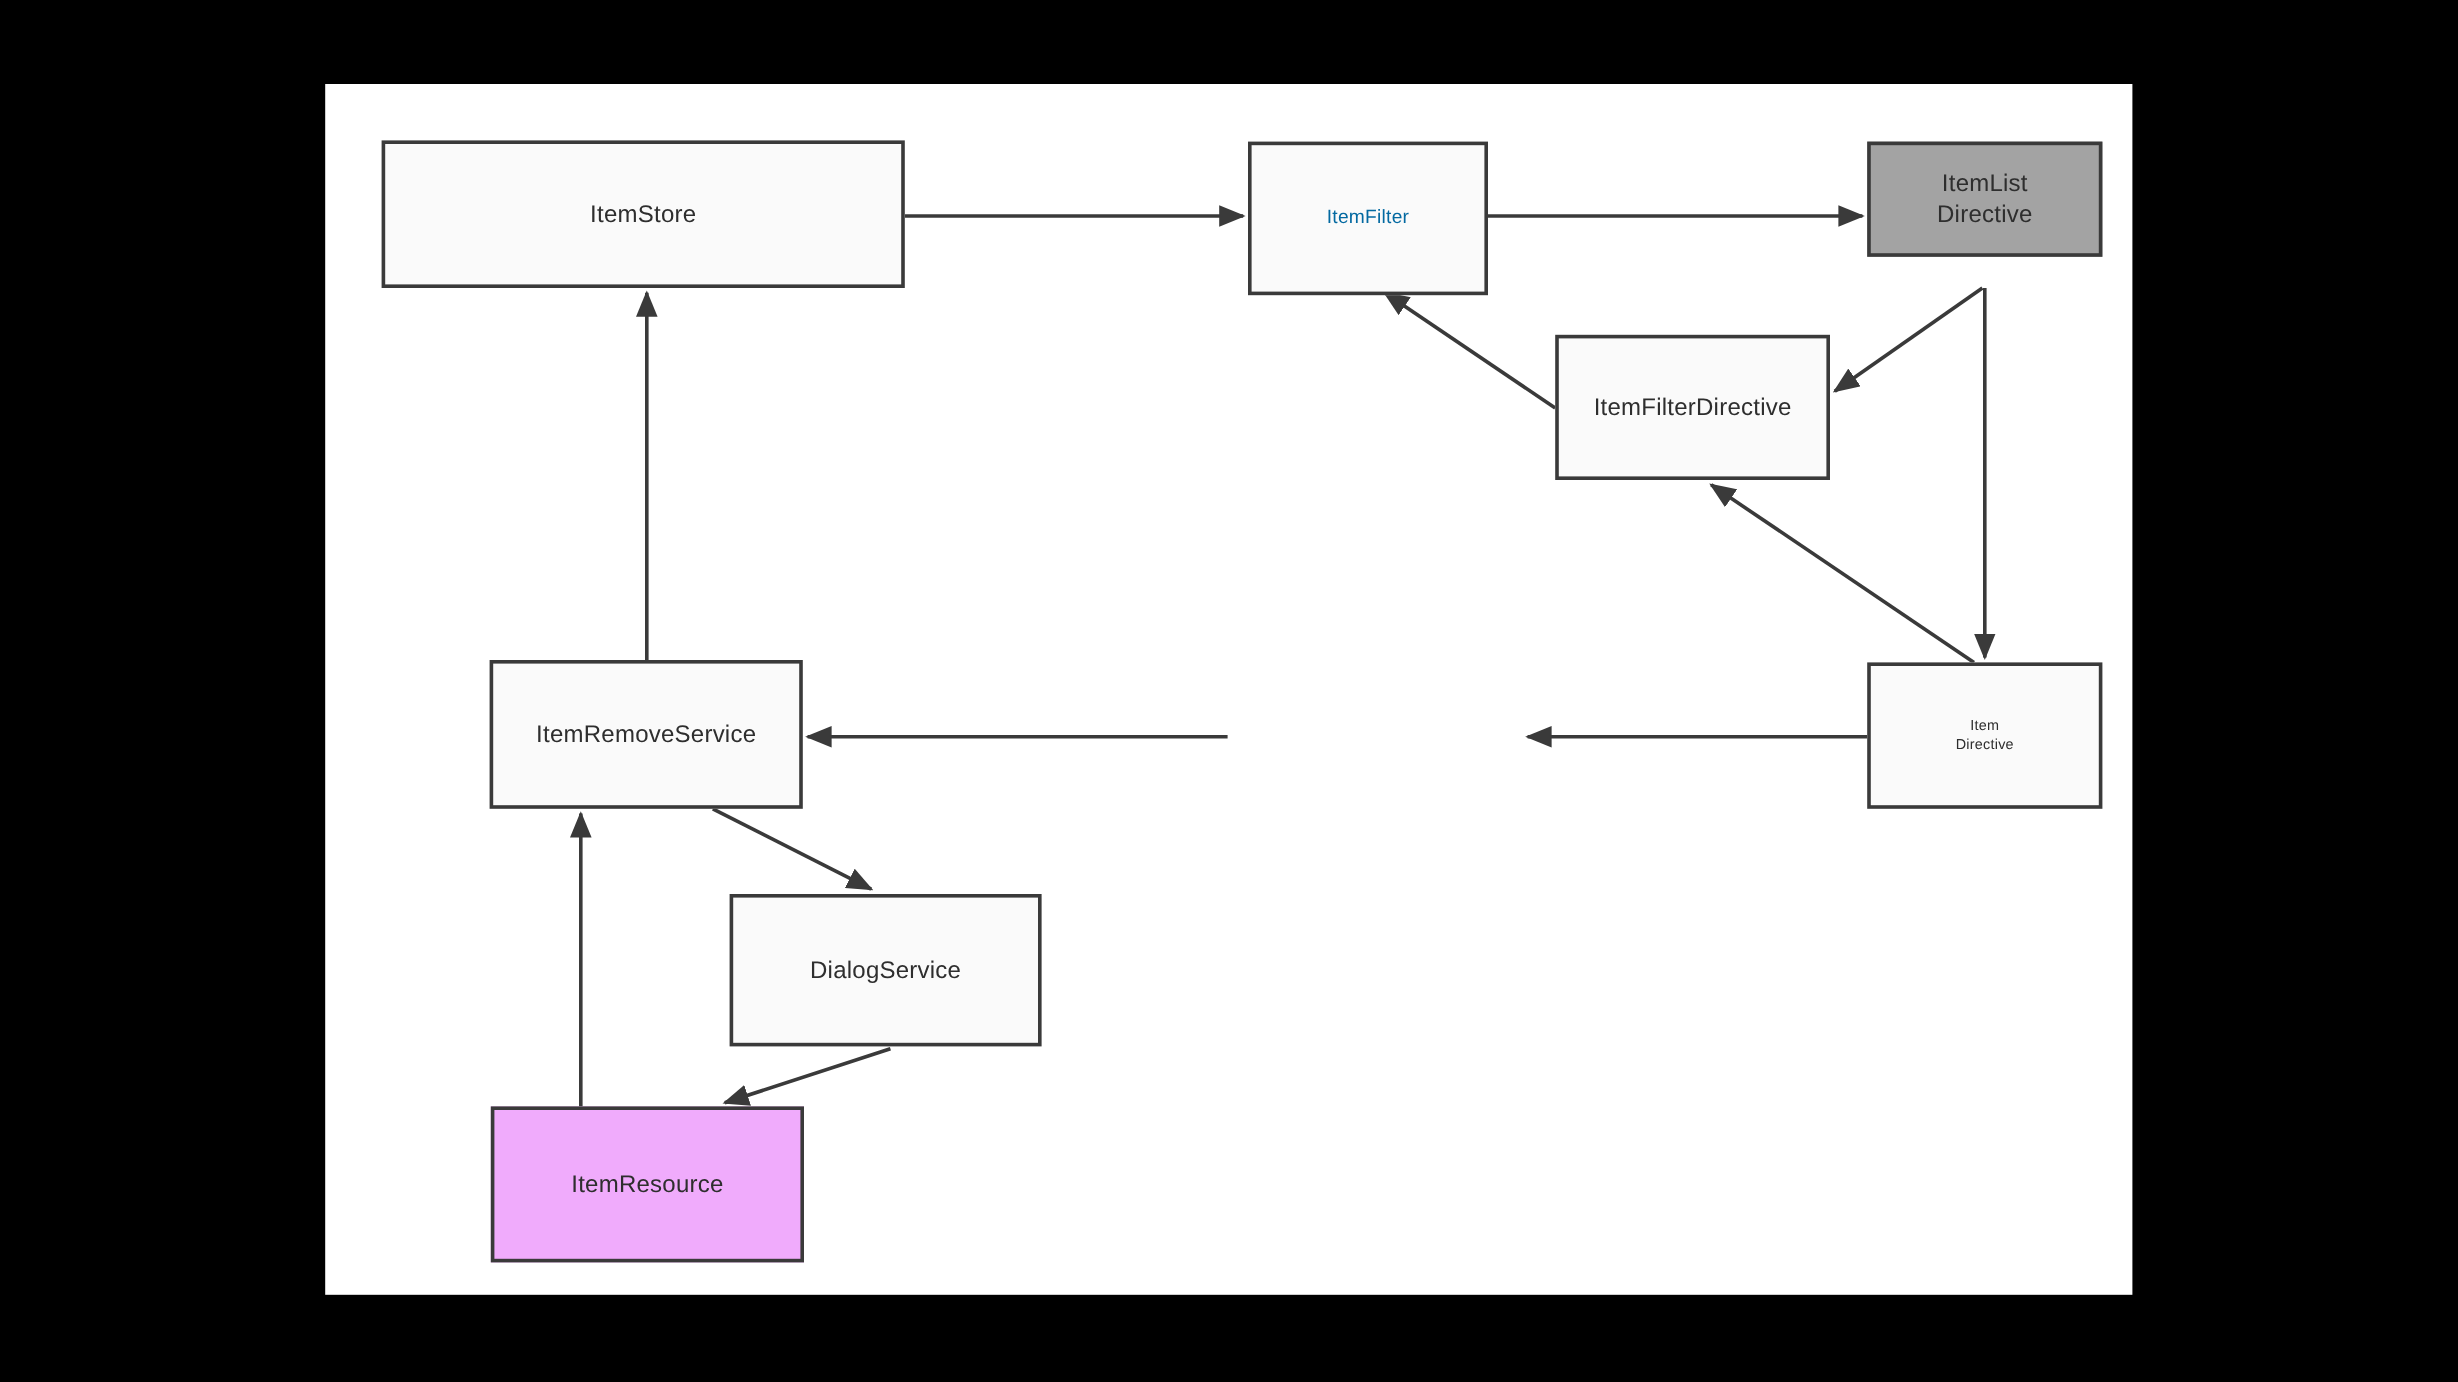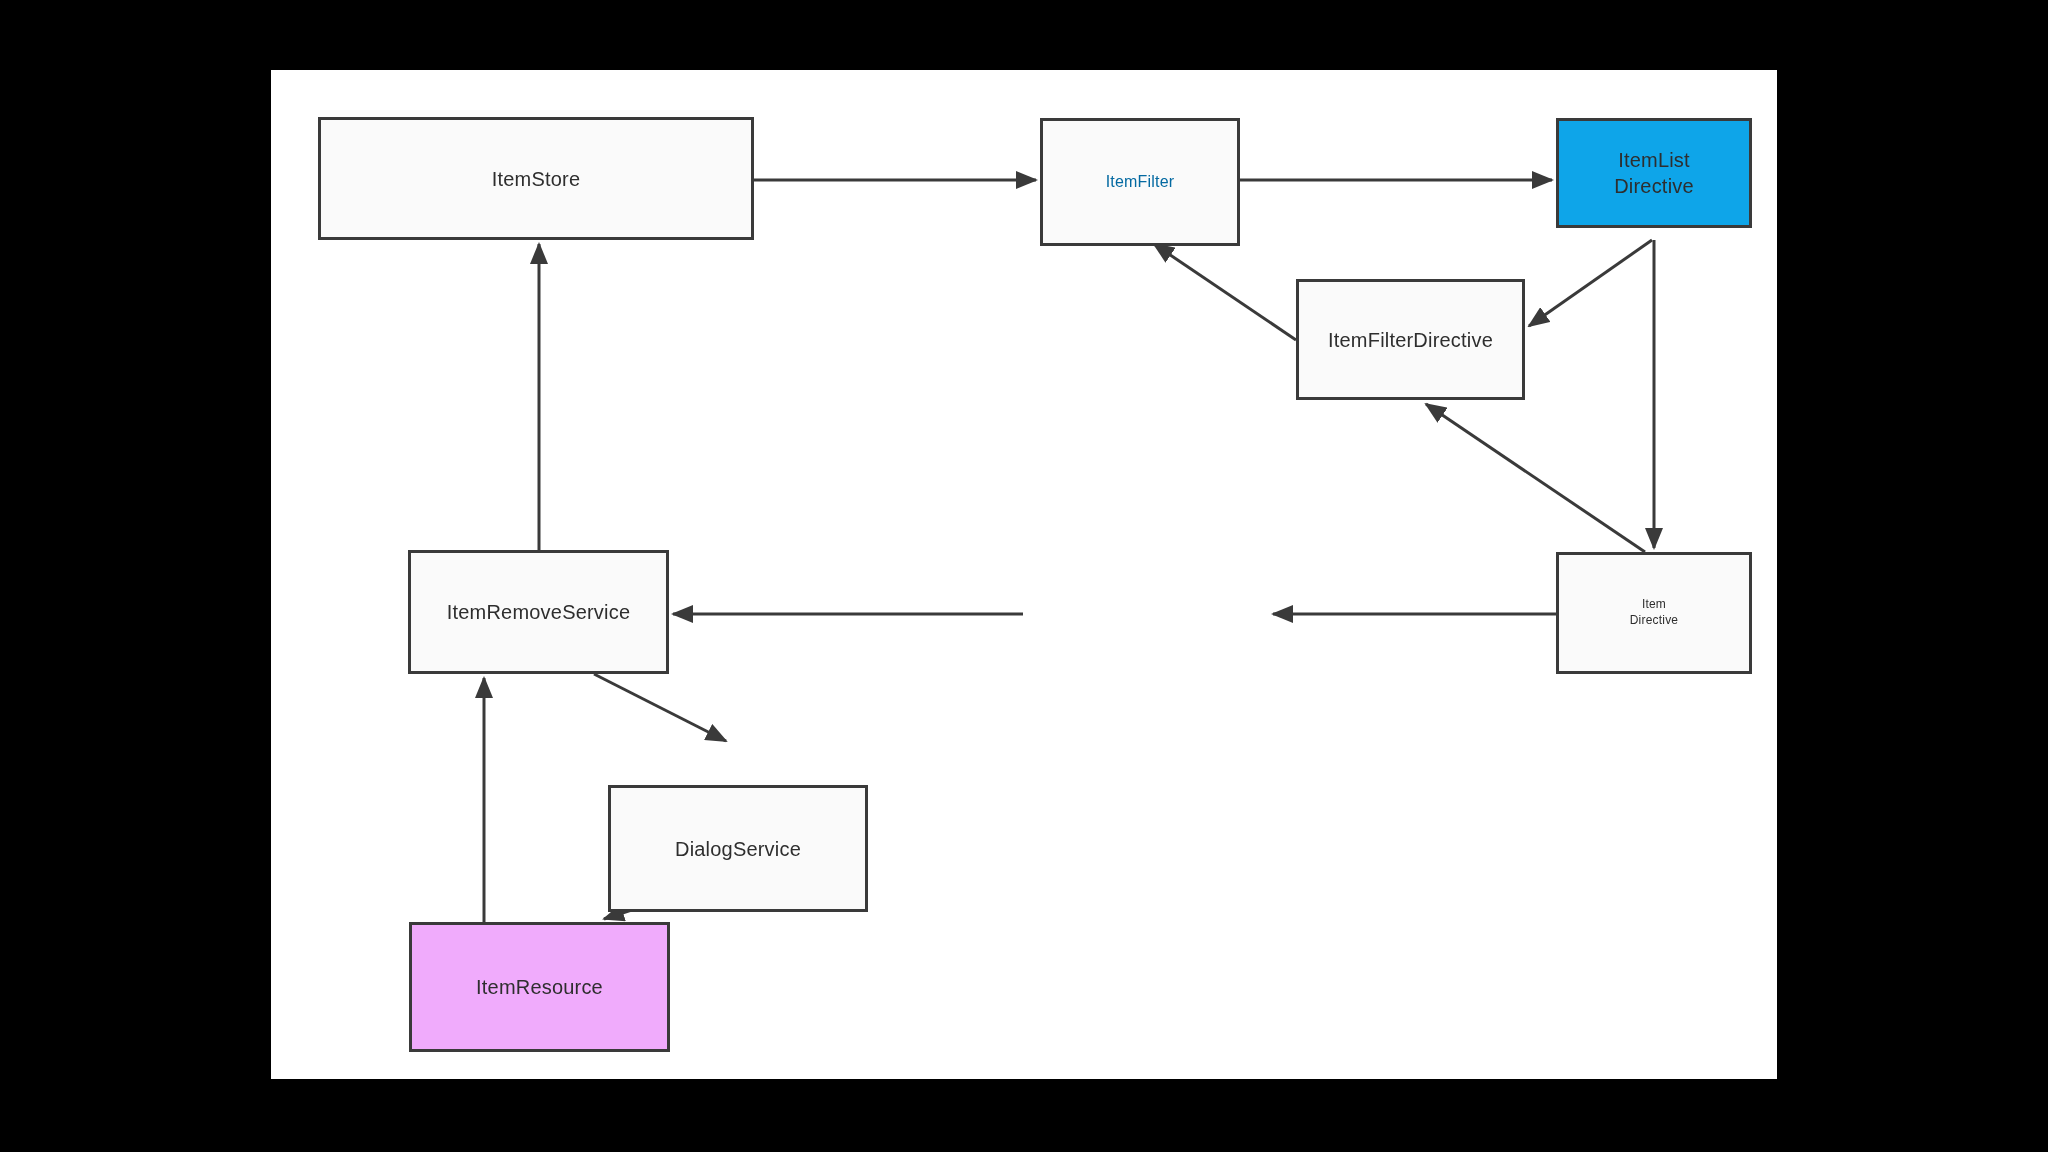--- a/index.html
+++ b/index.html
@@ -73,21 +73,21 @@
   <div class="node" style="left: 47px; top: 47px; width: 436px; height: 123px; background: rgb(250, 250, 250); border-color: rgb(58, 58, 58); border-width: 3px; color: rgb(46, 46, 46); font-size: 20px;">
         <div class="label">
           <div>ItemStore</div>
         </div>
       </div>
       <div class="node" style="left: 769px; top: 48px; width: 200px; height: 128px; background: rgb(250, 250, 250); border-color: rgb(58, 58, 58); border-width: 3px; color: #0369a1; font-size: 16px;">
         <div class="label">
           <div>ItemFilter</div>
         </div>
       </div>
-      <div class="node" style="left: 1285px; top: 48px; width: 196px; height: 110px; background: #0ea5e9; border-color: rgb(58, 58, 58); border-width: 3px; color: rgb(46, 46, 46); font-size: 20px;">
+      <div class="node" style="left: 1285px; top: 48px; width: 196px; height: 96px; background: #a3a3a3; border-color: rgb(58, 58, 58); border-width: 3px; color: rgb(46, 46, 46); font-size: 20px;">
         <div class="label">
           <div>ItemList</div>
           <div>Directive</div>
         </div>
       </div>
       <div class="node" style="left: 137px; top: 480px; width: 261px; height: 124px; background: rgb(250, 250, 250); border-color: rgb(58, 58, 58); border-width: 3px; color: rgb(46, 46, 46); font-size: 20px;">
         <div class="label">
           <div>ItemRemoveService</div>
         </div>
       </div>
@@ -95,21 +95,21 @@
         <div class="label">
           <div>ItemFilterDirective</div>
         </div>
       </div>
       <div class="node" style="left: 1285px; top: 482px; width: 196px; height: 122px; background: rgb(250, 250, 250); border-color: rgb(58, 58, 58); border-width: 3px; color: rgb(46, 46, 46); font-size: 12px;">
         <div class="label">
           <div>Item</div>
           <div>Directive</div>
         </div>
       </div>
-      <div class="node" style="left: 337px; top: 675px; width: 260px; height: 127px; background: rgb(250, 250, 250); border-color: rgb(58, 58, 58); border-width: 3px; color: rgb(46, 46, 46); font-size: 20px; margin-top: 40px;">
+      <div class="node" style="left: 337px; top: 675px; width: 260px; height: 127px; background: rgb(250, 250, 250); border-color: rgb(58, 58, 58); border-width: 3px; color: rgb(46, 46, 46); font-size: 20px;">
         <div class="label">
           <div>DialogService</div>
         </div>
       </div>
       <div class="node" style="left: 138px; top: 852px; width: 261px; height: 130px; background: #f0abfc; border-color: rgb(58, 58, 58); border-width: 3px; color: rgb(46, 46, 46); font-size: 20px;">
         <div class="label">
           <div>ItemResource</div>
         </div>
       </div>
     </div>

